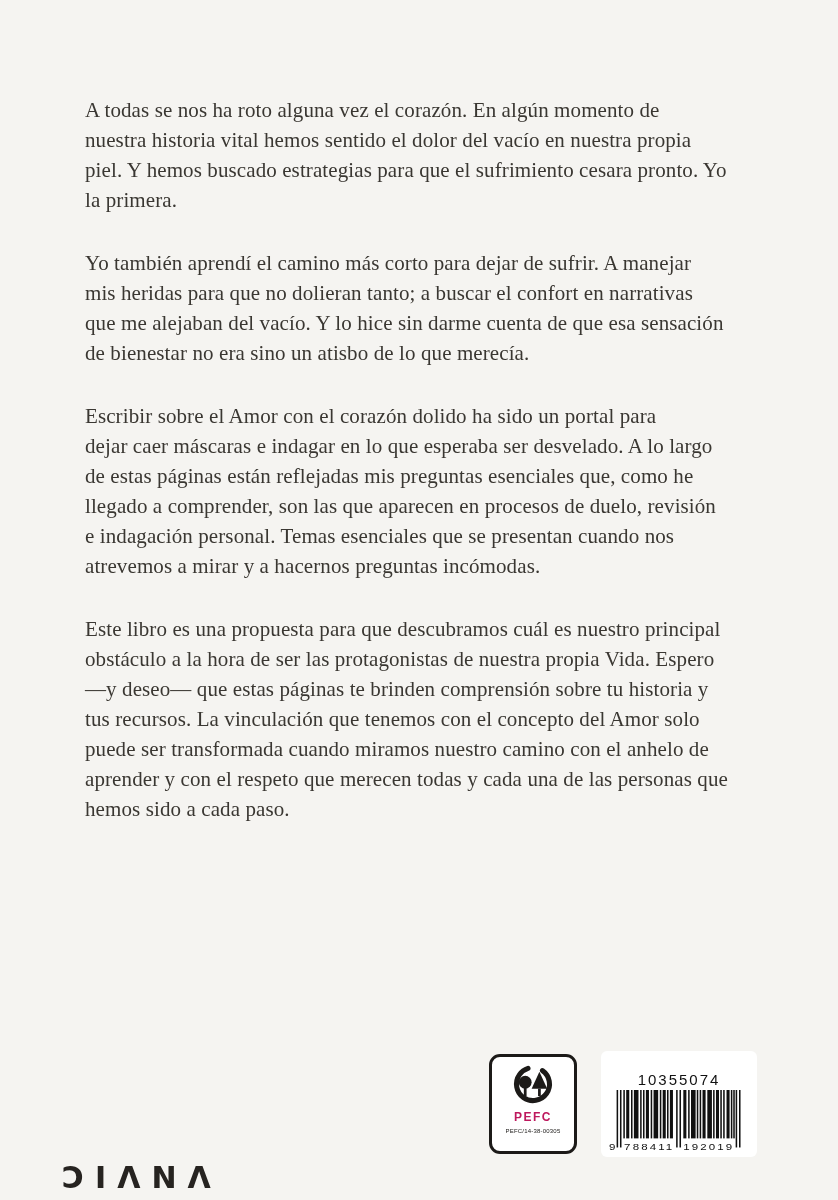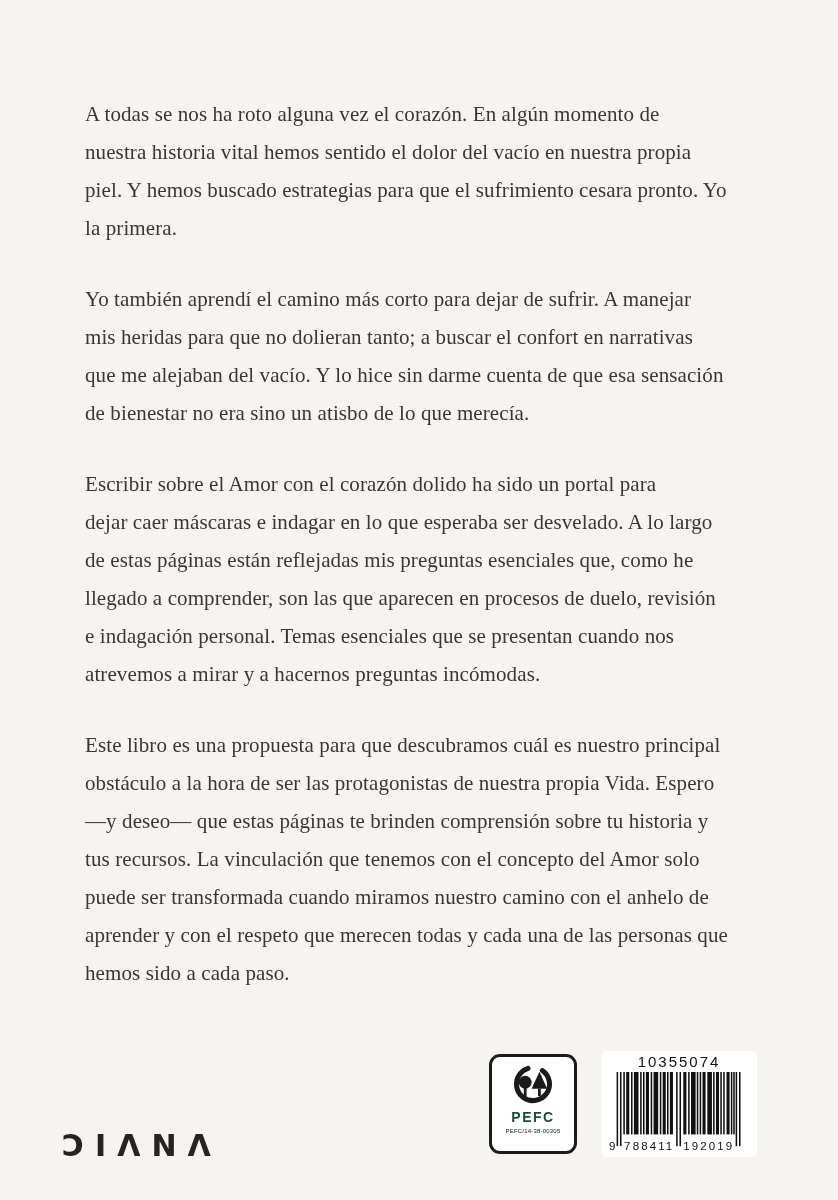--- a/index.html
+++ b/index.html
@@ -15,32 +15,32 @@
     overflow: hidden;
     margin: 0 auto;
   }
   .text-block {
     position: absolute;
     left: 85px;
     top: 95px;
     width: 720px;
     color: #3a3732;
     font-size: 21px;
-    line-height: 38px;
+    line-height: 30px;
     letter-spacing: 0.1px;
   }
   .text-block p {
     margin: 0 0 33px 0;
     white-space: pre;
   }
   
   .diana-logo {
     position: absolute;
     left: 62px;
-    top: 1128px;
+    top: 1160px;
     font-family: "DejaVu Sans", sans-serif;
     font-size: 30px;
     font-weight: 600;
     letter-spacing: 11px;
     color: #262320;
   }
   .pefc-badge {
     position: absolute;
     left: 489px;
     top: 1054px;
@@ -51,23 +51,23 @@
     border-radius: 11px;
     display: flex;
     flex-direction: column;
     align-items: center;
     justify-content: flex-start;
     padding-top: 6px;
   }
   .pefc-label {
     font-family: "Liberation Sans", sans-serif;
     font-weight: bold;
-    font-size: 14px;
+    font-size: 12px;
     letter-spacing: 1.5px;
-    color: #14532d;
+    color: #be185d;
     line-height: 16px;
     margin-top: 2px;
   }
   .pefc-code {
     font-family: "Liberation Sans", sans-serif;
     font-size: 6px;
     letter-spacing: 0.2px;
     color: #1c1a18;
     margin-top: 3px;
   }
@@ -76,21 +76,21 @@
     left: 601px;
     top: 1051px;
     width: 156px;
     height: 106px;
     background: #ffffff;
     border-radius: 6px;
     display: flex;
     flex-direction: column;
     align-items: stretch;
     box-sizing: border-box;
-    padding: 2px 6px 5px 6px;
+    padding: 20px 6px 5px 6px;
   }
   .barcode-top {
     font-family: "Liberation Sans", sans-serif;
     font-size: 15px;
     letter-spacing: 2px;
     color: #111;
     text-align: center;
     line-height: 17px;
   }
   .barcode-svg { flex: 1; width: 100%; margin-top: 2px; }

